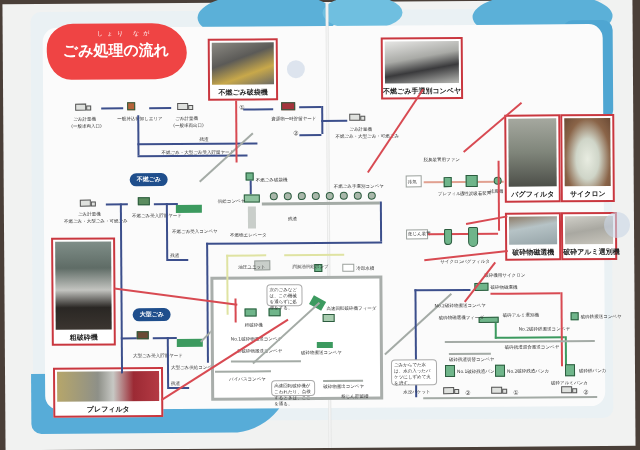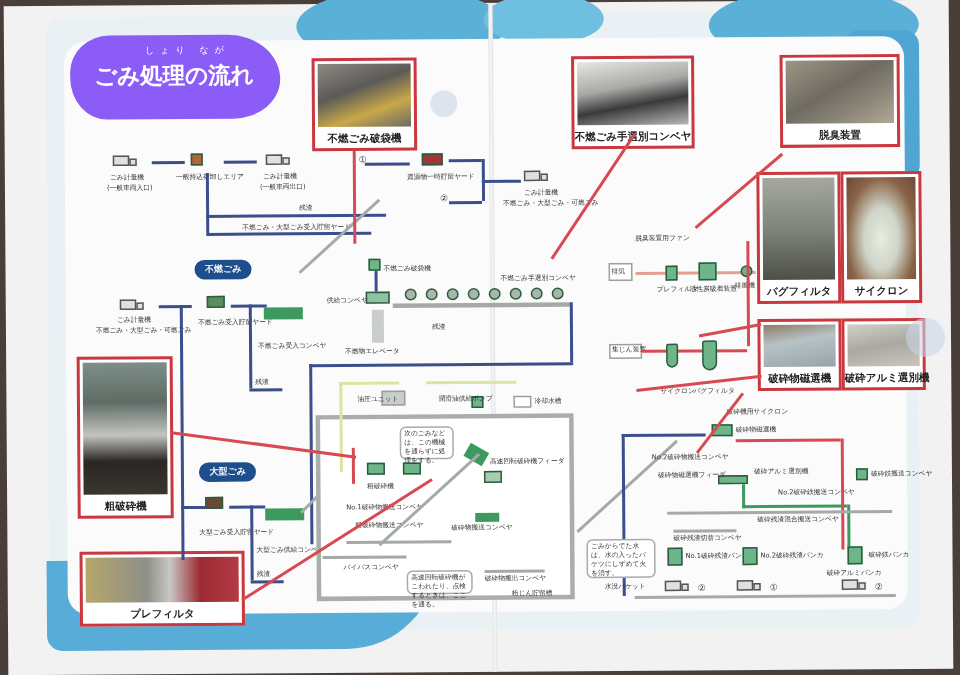--- a/index.html
+++ b/index.html
@@ -2,21 +2,21 @@
 <html><head>
 <meta charset="utf-8">
 <style>
   *{box-sizing:border-box;margin:0;padding:0}
   html,body{width:640px;height:450px;overflow:hidden;background:#4a3f38;font-family:"DejaVu Sans",sans-serif}
   .sheet{position:absolute;left:4px;top:2px;width:630px;height:446px;background:#f1f2f1;transform:rotate(-0.4deg)}
   .fold{position:absolute;left:323px;top:0;width:3px;height:446px;background:linear-gradient(90deg,#e3e4e3,#f7f7f7,#e0e1e0)}
   .frame{position:absolute;left:28px;top:8px;width:580px;height:410px;border-radius:10px;background:#eaf1f4}
   .wave{position:absolute;background:#5bb0d8;border-radius:50%}
   .inner{position:absolute;left:40px;top:24px;width:560px;height:382px;background:#fbfbfb;border-radius:14px}
-  .title-blob{position:absolute;left:44px;top:20px;width:140px;height:56px;background:#8b5cf6;border-radius:30px 40px 36px 28px / 28px 34px 30px 32px}
+  .title-blob{position:absolute;left:44px;top:20px;width:140px;height:56px;background:#ef4444;border-radius:30px 40px 36px 28px / 28px 34px 30px 32px}
   .title-ruby{position:absolute;left:50px;top:6px;font-size:6px;color:#fff;letter-spacing:4px;width:90px}
   .title-text{position:absolute;left:16px;top:18px;font-size:15px;font-weight:bold;color:#fff;font-family:"DejaVu Serif",serif;white-space:nowrap}
   .photo{position:absolute;border:2px solid #c9373f;background:#fff}
   .photo .img{position:absolute;left:2px;top:2px;right:2px;bottom:14px}
   .photo .cap{position:absolute;left:0;right:0;bottom:1px;text-align:center;font-size:7px;font-weight:bold;color:#222;white-space:nowrap}
   .line{position:absolute;background:#3c4f8c}
   .gline{position:absolute;background:#a4aba6}
   .rline{position:absolute;background:#d84a52}
   .yline{position:absolute;background:#dfe3a2}
   .grn{position:absolute;background:#3c9a5f}
@@ -49,24 +49,20 @@
   </div>
 
   <div class="photo" style="left:205px;top:36px;width:70px;height:62px">
     <div class="img" style="background:linear-gradient(160deg,#8c8a83 0%,#5b5a57 40%,#c8a84a 70%,#6b6a66 100%)"></div>
     <div class="cap">不燃ごみ破袋機</div>
   </div>
   <div class="photo" style="left:378px;top:36px;width:82px;height:62px">
     <div class="img" style="background:linear-gradient(170deg,#e6e6e4 0%,#a9aaa6 40%,#3a3a3c 65%,#b9bab6 100%)"></div>
     <div class="cap">不燃ごみ手選別コンベヤ</div>
   </div>
-  <div class="photo" style="left:517px;top:36px;width:80px;height:62px">
-    <div class="img" style="background:linear-gradient(150deg,#9e9684 0%,#6f6b62 45%,#8a8577 70%,#b2a995 100%)"></div>
-    <div class="cap">脱臭装置</div>
-  </div>
   <div class="photo" style="left:501px;top:114px;width:56px;height:88px">
     <div class="img" style="background:linear-gradient(180deg,#a5a89f 0%,#7f857a 50%,#4d4f49 100%)"></div>
     <div class="cap">バグフィルタ</div>
   </div>
   <div class="photo" style="left:557px;top:114px;width:54px;height:88px">
     <div class="img" style="background:radial-gradient(ellipse at 50% 60%,#e8ece1 0%,#cfd5c8 35%,#8a6448 70%,#6a4a35 100%)"></div>
     <div class="cap">サイクロン</div>
   </div>
   <div class="photo" style="left:501px;top:212px;width:56px;height:48px">
     <div class="img" style="background:linear-gradient(170deg,#8e7b66 0%,#b6c3c6 40%,#96a4a8 100%)"></div>

